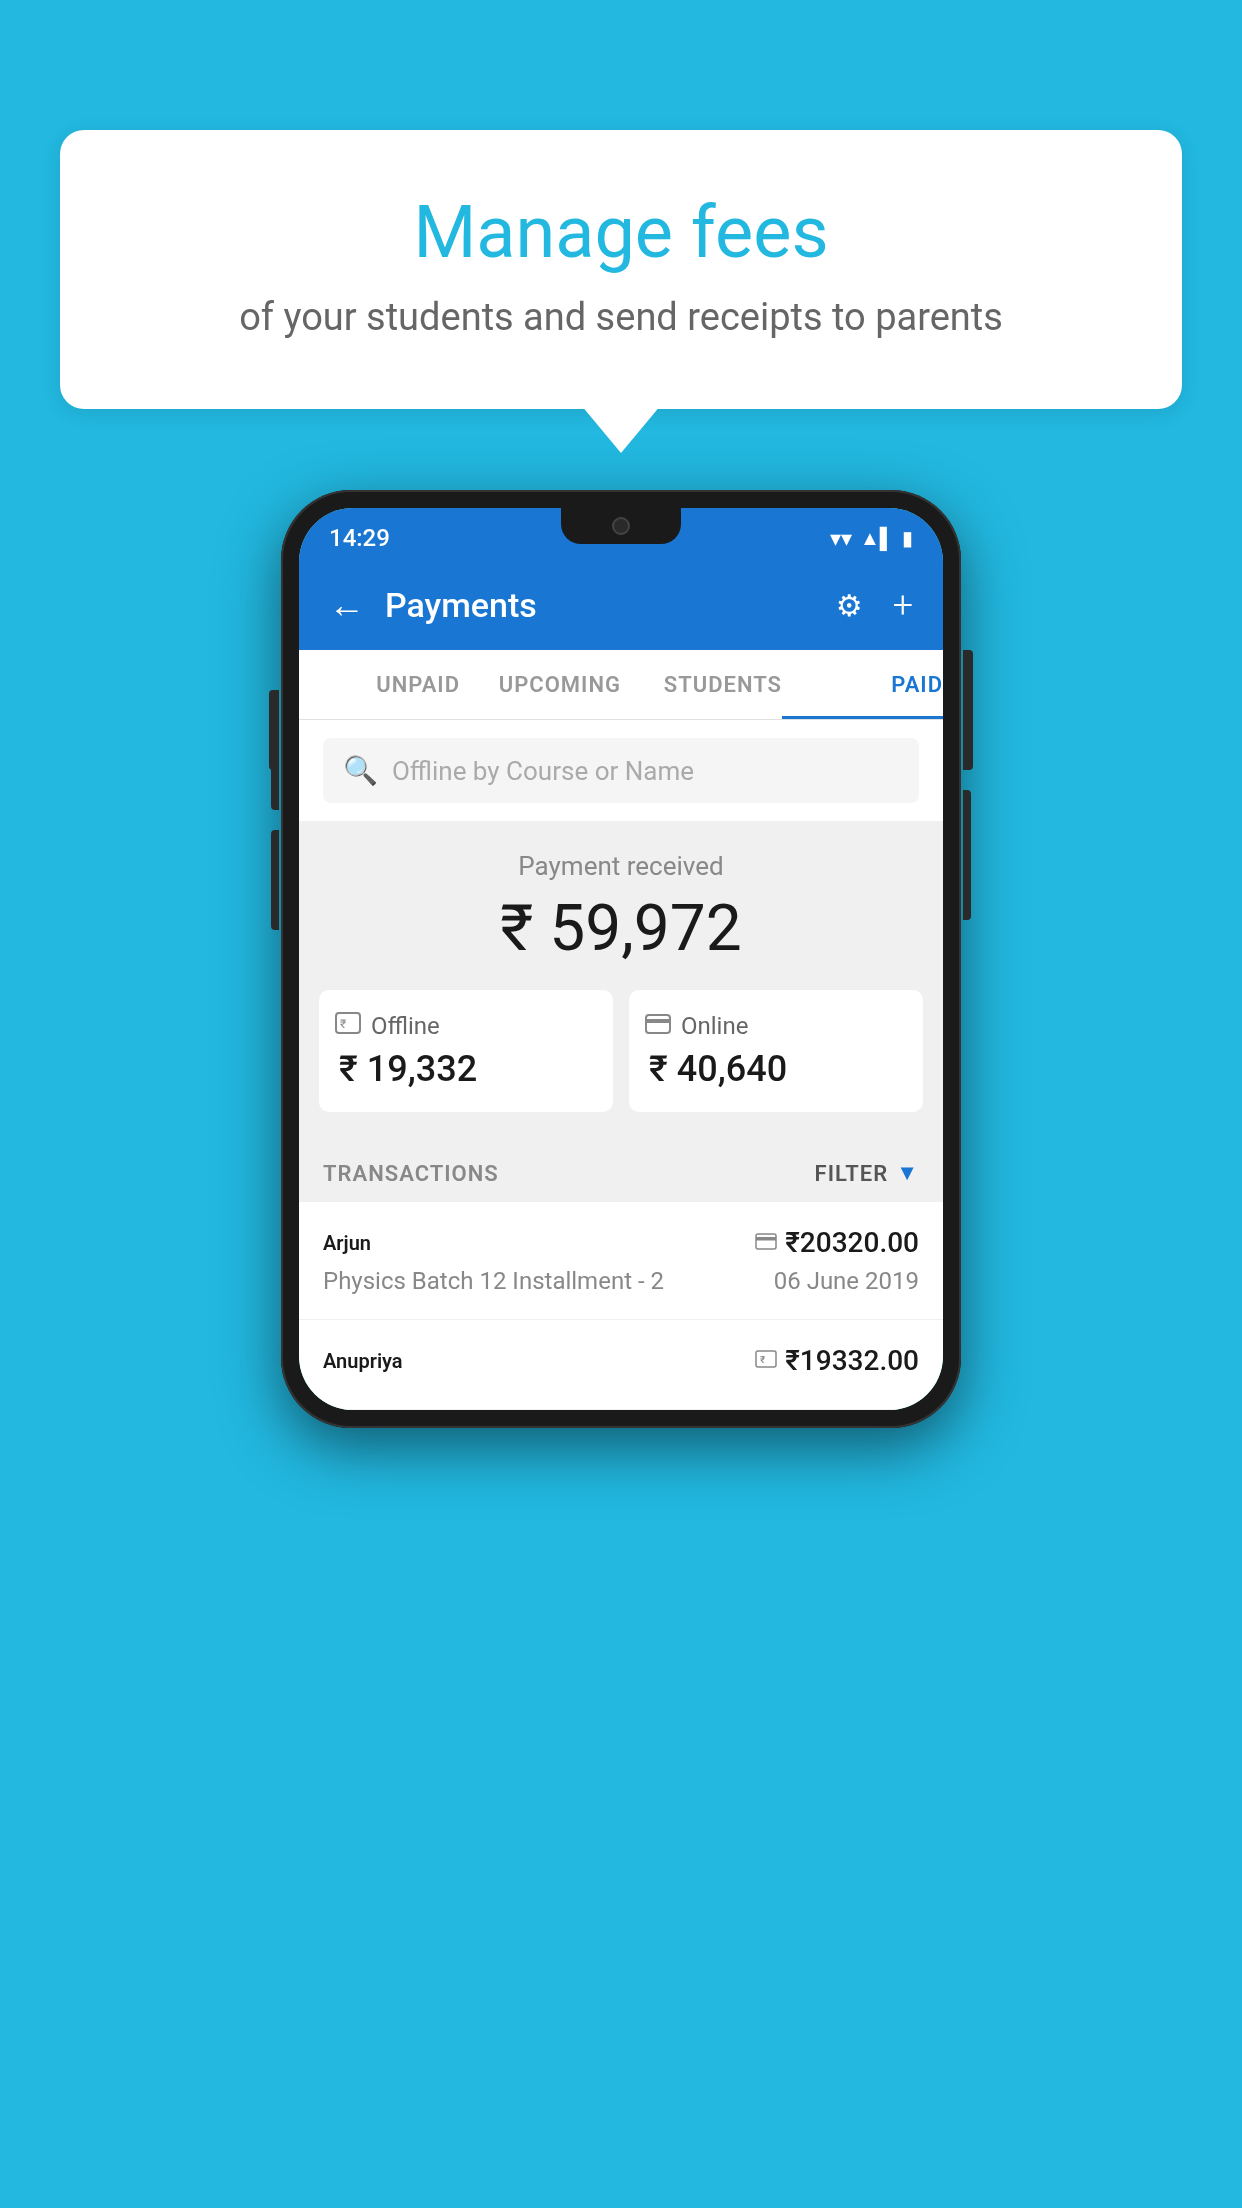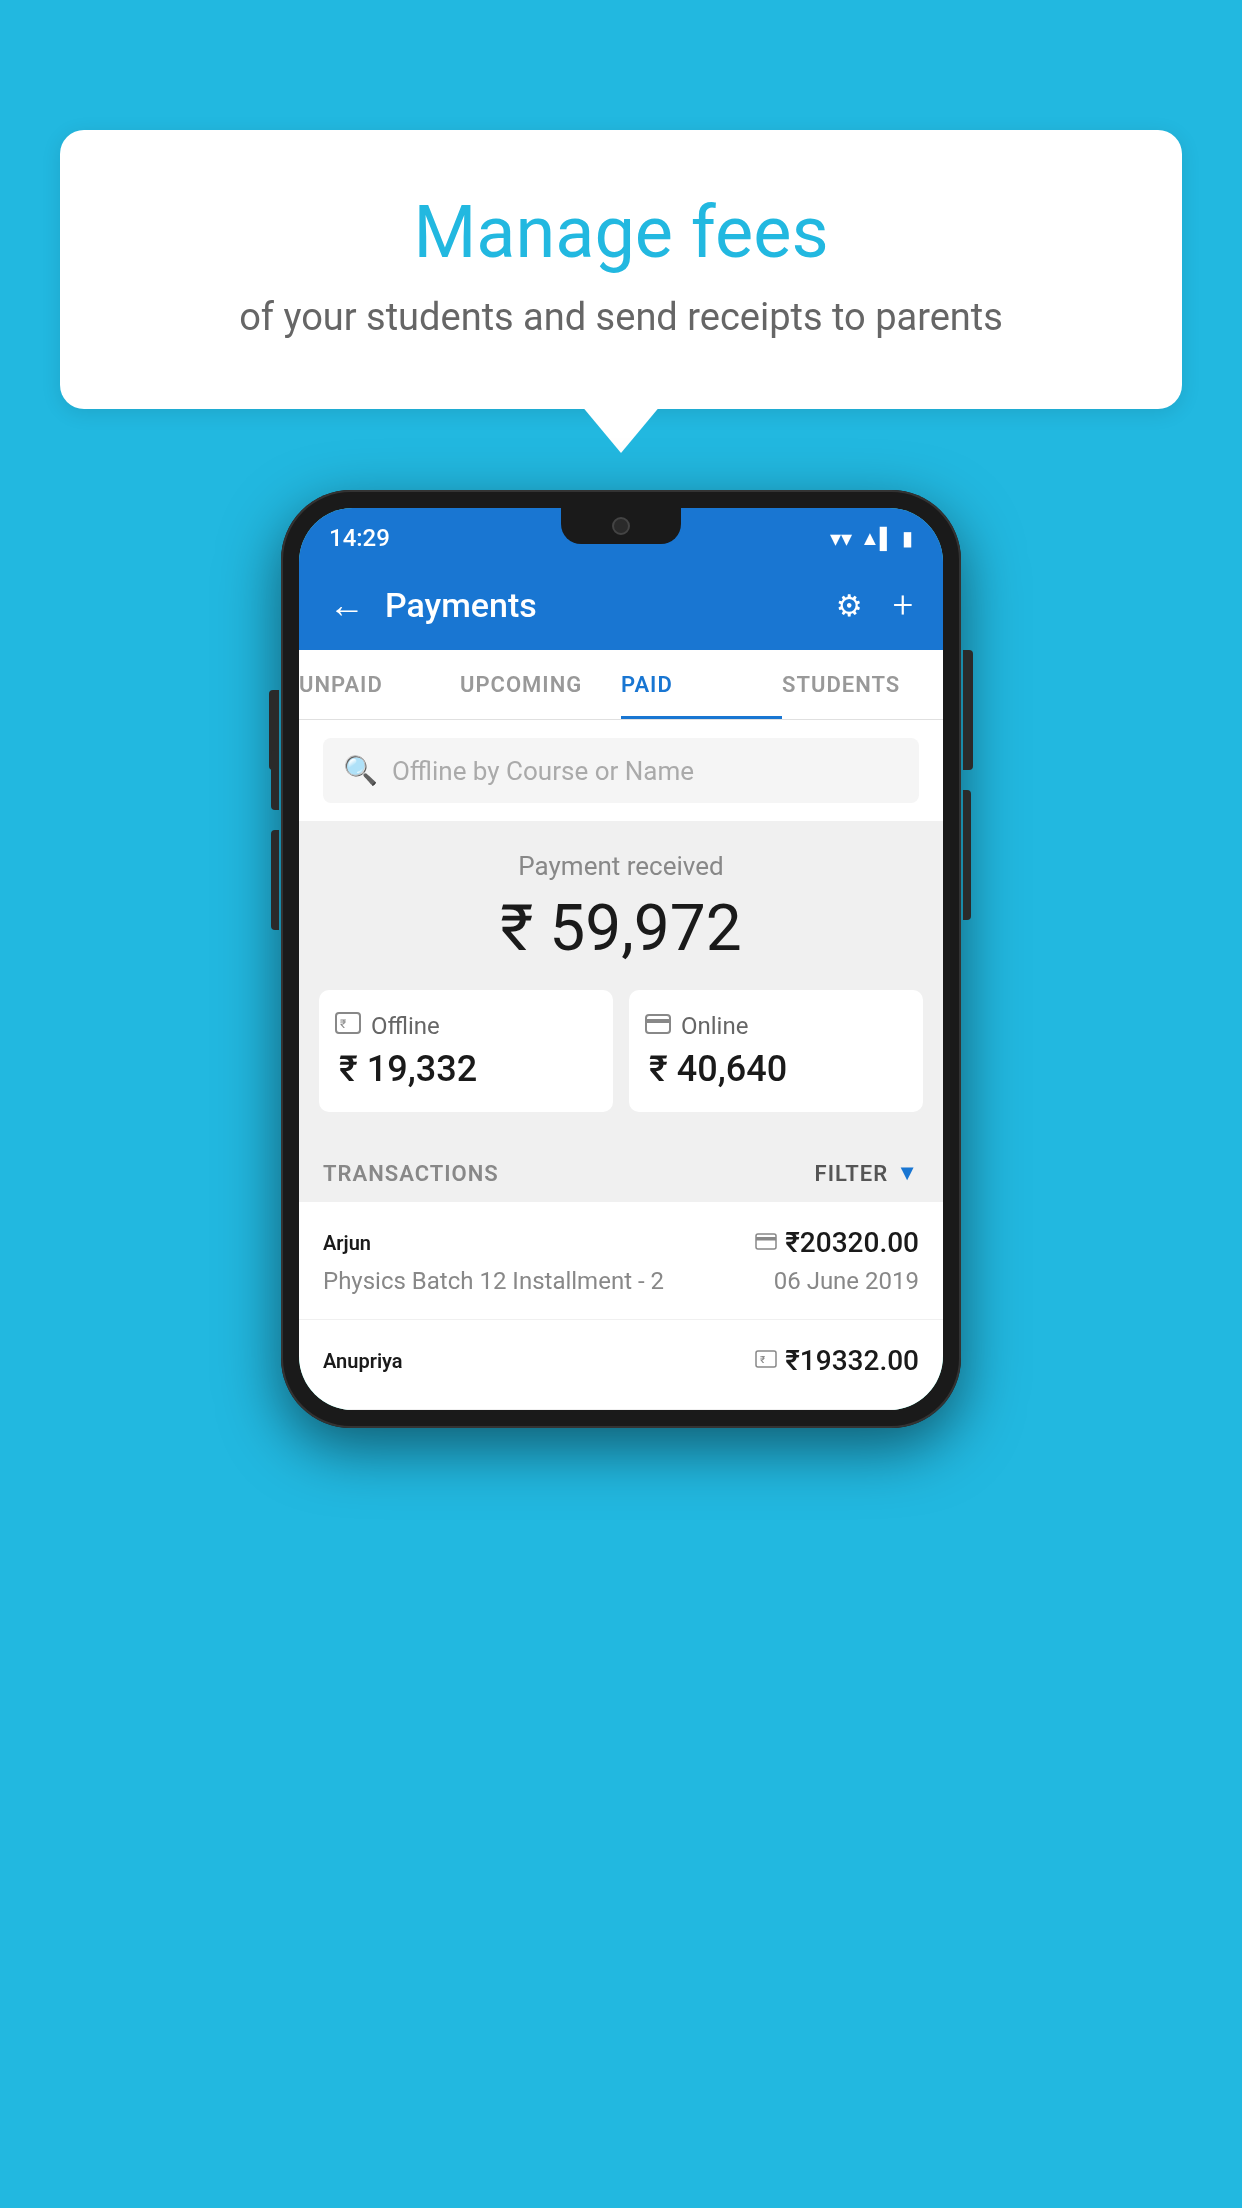--- a/index.html
+++ b/index.html
@@ -192,21 +192,21 @@
 
     
     .tabs {
       background: white;
       display: flex;
       border-bottom: 1px solid #e0e0e0;
     }
 
     .tab {
       flex: 1;
-      text-align: left;
+      text-align: right;
       padding: 22px 0;
       font-size: 22px;
       font-weight: 600;
       color: #999;
       letter-spacing: 1px;
       position: relative;
       cursor: pointer;
     }
 
     .tab.active {
@@ -426,22 +426,22 @@
         <div class="app-header">
           <span class="header-back">←</span>
           <span class="header-title">Payments</span>
           <span class="header-settings">⚙</span>
           <span class="header-plus">+</span>
         </div>
 
         <div class="tabs">
           <div class="tab">UNPAID</div>
           <div class="tab">UPCOMING</div>
+          <div class="tab">STUDENTS</div>
           <div class="tab active">PAID</div>
-          <div class="tab">STUDENTS</div>
         </div>
 
         <div class="search-container">
           <div class="search-bar">
             <span class="search-icon-wrap">🔍</span>
             <span class="search-placeholder">Offline by Course or Name</span>
           </div>
         </div>
 
         <div class="payment-summary">

